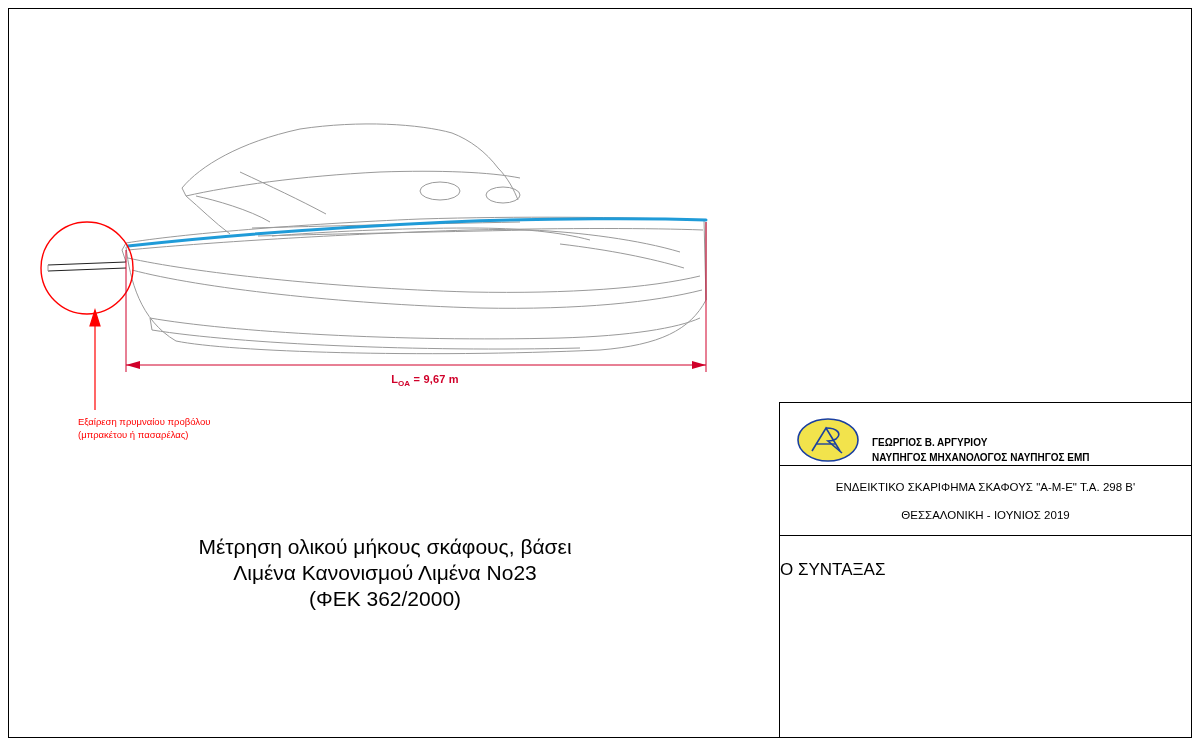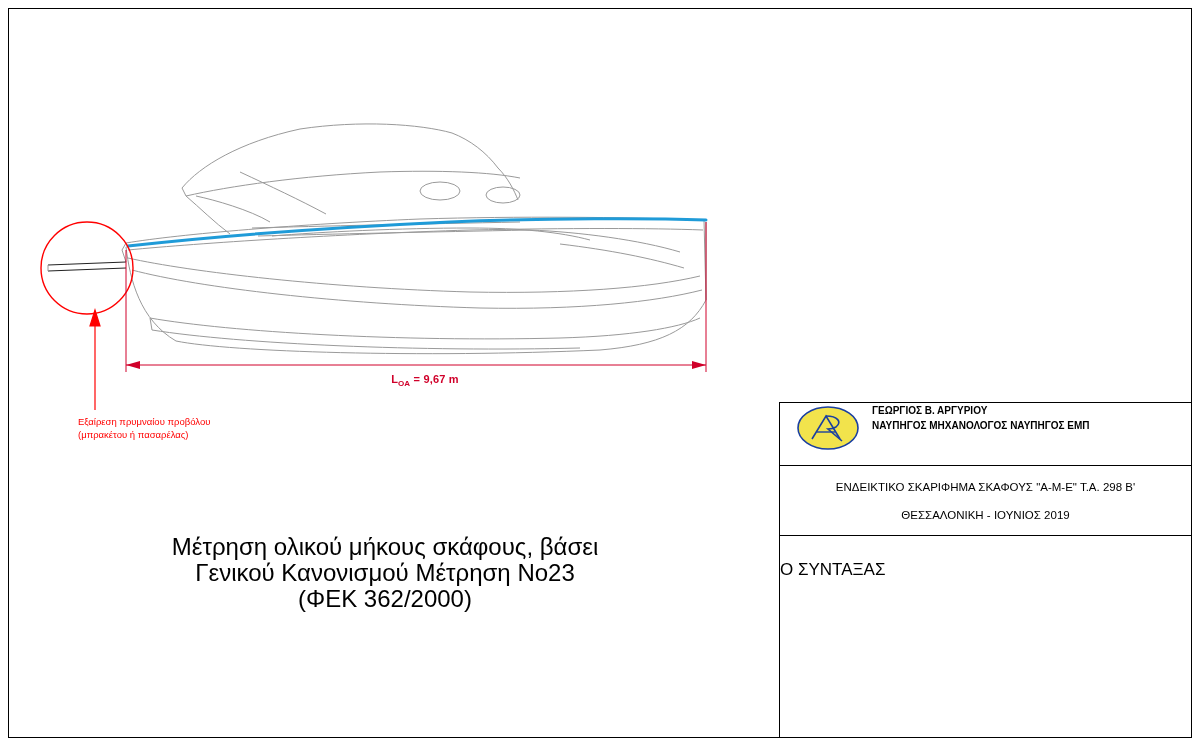--- a/index.html
+++ b/index.html
@@ -60,42 +60,42 @@
     font-weight: bold;
     text-align: right;
   }
   .caption {
     position: absolute;
     left: 150px;
     top: 534px;
     width: 470px;
     text-align: center;
     color: #000000;
-    font-size: 24px;
+    font-size: 21px;
     line-height: 26px;
   }
   
   .titleblock {
     position: absolute;
     left: 779px;
     top: 402px;
     width: 413px;
     height: 336px;
     border: 1px solid #000000;
     box-sizing: border-box;
   }
   .tb-row {
     border-bottom: 1px solid #000000;
     box-sizing: border-box;
     position: relative;
   }
   .tb-logo-row {
     height: 63px;
     display: flex;
-    align-items: flex-start;
+    align-items: flex-end;
     padding-left: 10px;
   }
   .tb-logo {
     width: 76px;
     height: 50px;
     flex: 0 0 76px;
     position: relative;
   }
   .tb-owner {
     margin-left: 6px;
@@ -205,21 +205,21 @@
     <div>Εξαίρεση πρυμναίου προβόλου</div>
     <div>(μπρακέτου ή πασαρέλας)</div>
   </div>
 
   <div class="dim-label">
     <span>L</span><sub>ΟΑ</sub><span> = 9,67 m</span>
   </div>
 
   <div class="caption">
     <div>Μέτρηση ολικού μήκους σκάφους, βάσει</div>
-    <div>Γενικού Κανονισμού Μέτρηση Νο23</div>
+    <div>Λιμένα Κανονισμού Λιμένα Νο23</div>
     <div>(ΦΕΚ 362/2000)</div>
   </div>
 
   <div class="titleblock">
 
     <div class="tb-row tb-logo-row">
       <div class="tb-logo">
         <svg class="logo-svg" viewBox="0 0 76 50" width="76" height="50">
           <ellipse cx="38" cy="25" rx="30" ry="21" fill="#f2e34c" stroke="#1a3fa0" stroke-width="1.6"></ellipse>
           <path d="M22,36 L36,13 L50,36" fill="none" stroke="#1a3fa0" stroke-width="1.6"></path>

